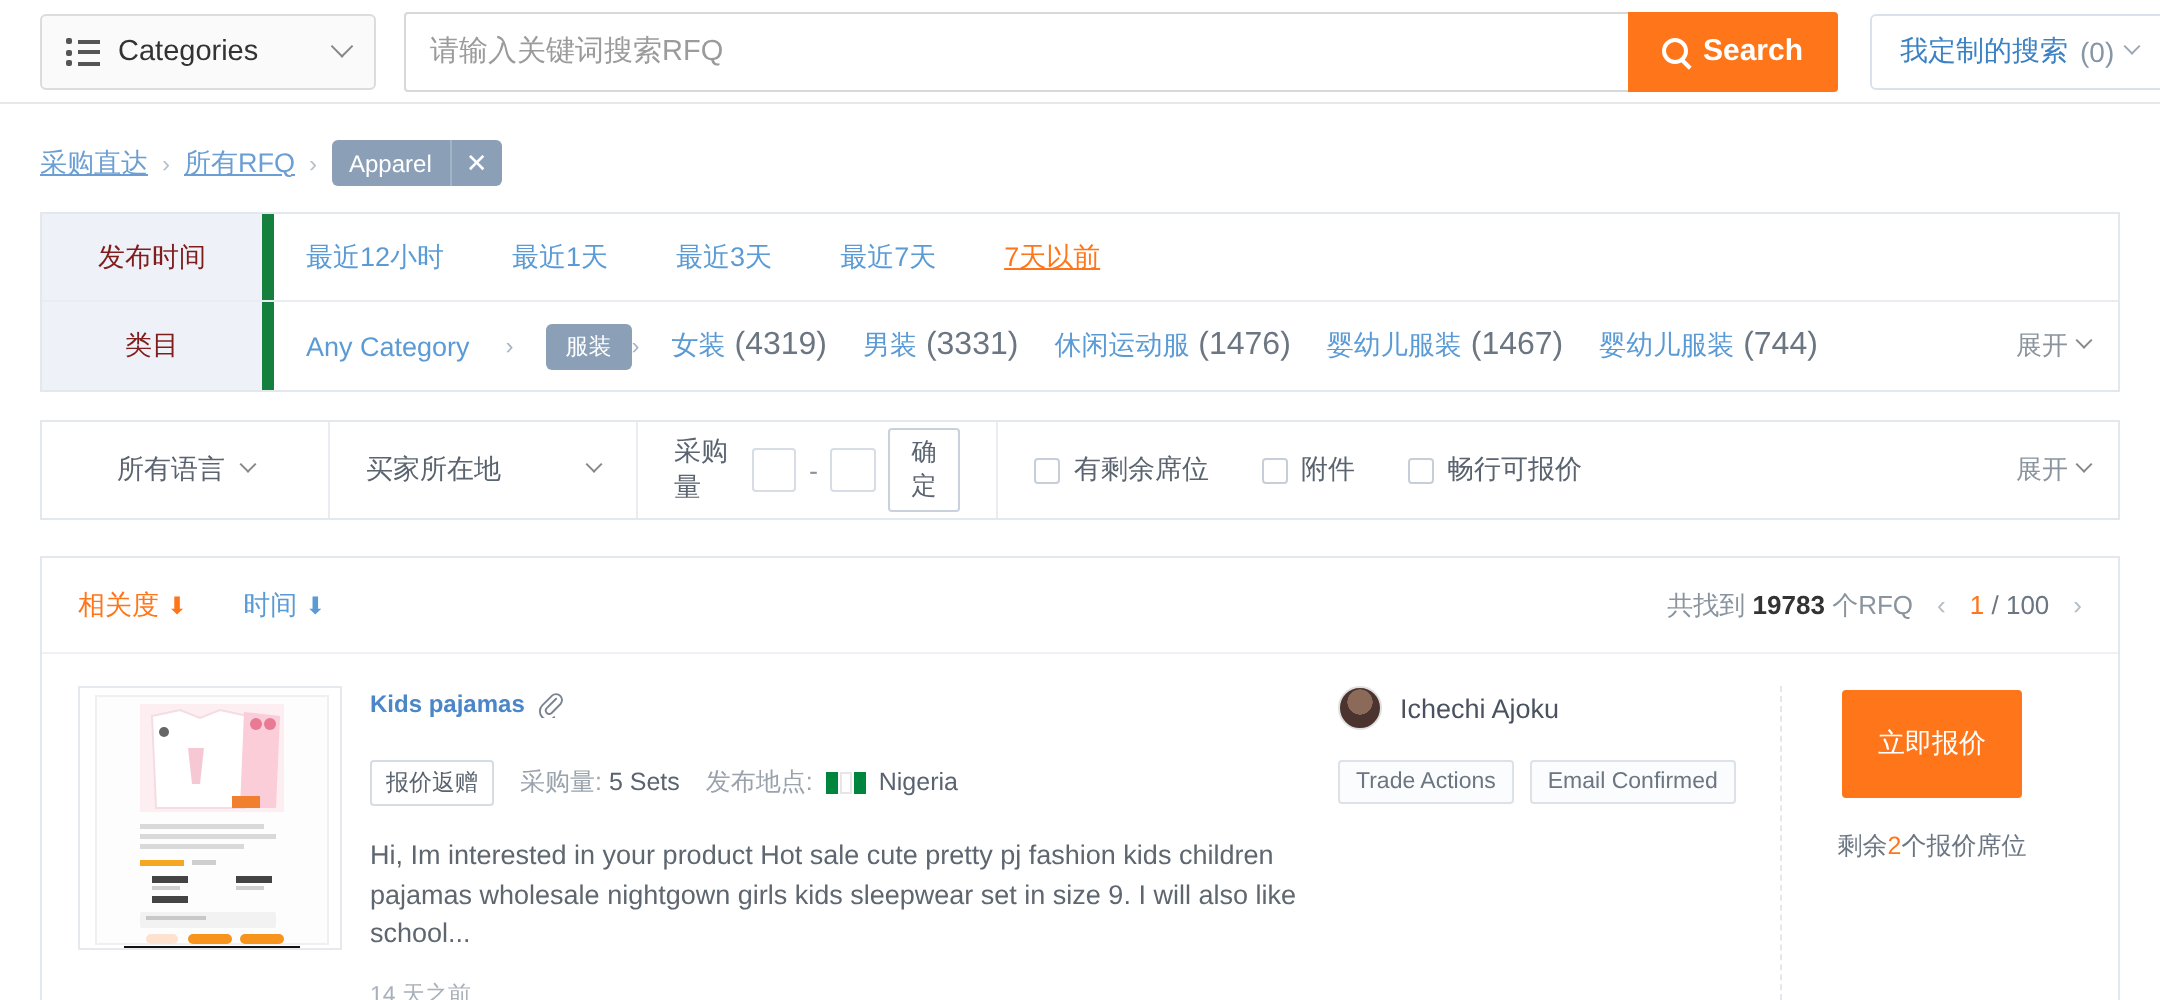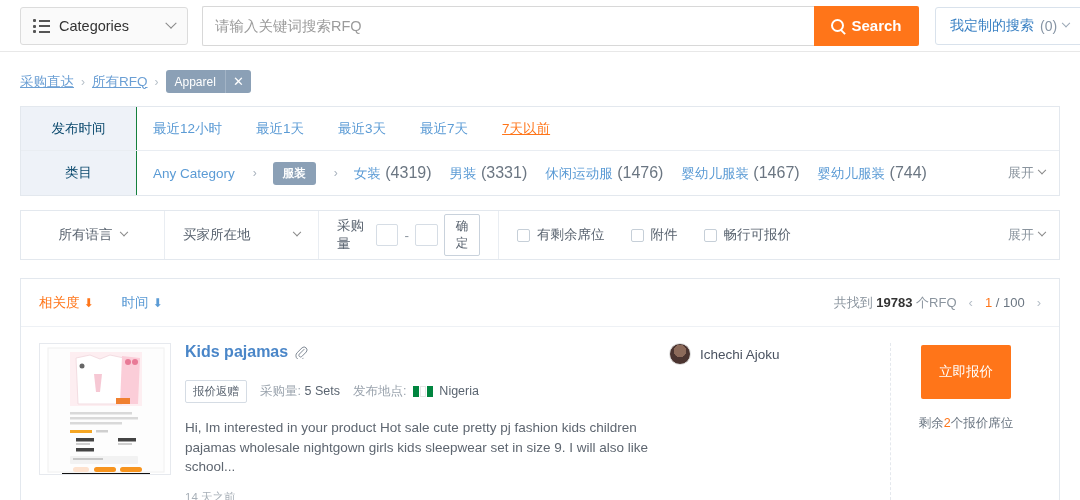--- a/index.html
+++ b/index.html
@@ -107,41 +107,41 @@
   
   .filters {
     margin: 13px 20px 0 20px;
     border: 1px solid #e3e8ee;
     background: #fff;
   }
   .frow { display: flex; border-bottom: 1px solid #e9edf2; min-height: 44px; }
   .frow:last-child { border-bottom: none; }
   .flabel {
     width: 116px; flex: none;
-    background: #eef2f8; color: #0c4a6e;
+    background: #eef2f8; color: #7f1d1d;
     display: flex; align-items: center; justify-content: center;
     font-size: 13.5px;
-    border-right: 1px solid #15803d;
+    border-right: 6px solid #15803d;
   }
   .fbody {
     flex: 1; display: flex; align-items: center;
     padding: 0 16px; gap: 0; position: relative;
   }
   .fbody a { color: #5b9bd5; font-size: 13.5px; cursor: pointer; text-decoration: none; }
   .time-links { display: flex; align-items: center; }
   .time-links a { margin-right: 34px; }
   .time-links a.active { color: #ff7519; text-decoration: underline; }
   .cat-links { display: flex; align-items: center; gap: 0; flex-wrap: nowrap; }
   .cat-links .item { margin-right: 18px; white-space: nowrap; }
   .cat-links .arr { color: #aab4bf; font-size: 12px; margin-right: 16px; }
   .cat-links .count { color: #6b7682; margin-top: 20px; }
   .chip {
     display: inline-block; background: #8ba0b6; color: #fff;
     font-size: 11.5px; padding: 4px 10px; border-radius: 3px;
-    margin-right: 18px; cursor: pointer; font-weight: bold;
+    cursor: pointer;
   }
   .expand {
     position: absolute; right: 14px; top: 50%; transform: translateY(-50%);
     color: #8a949e; font-size: 13px; display: flex; align-items: center; gap: 5px;
     cursor: pointer;
   }
 
   
   .ctrlbar {
     margin: 14px 20px 0 20px;
@@ -194,21 +194,21 @@
 
   
   .card { display: flex; padding: 16px 18px 0 18px; }
   .thumb {
     width: 132px; height: 132px; flex: none;
     border: 1px solid #e6e9ee; background: #fff;
     overflow: hidden; position: relative;
   }
   .card-main { flex: 1; padding: 0 16px 0 14px; min-width: 0; }
   .rfq-title {
-    color: #4a86c8; font-size: 16px; font-weight: bold;
+    color: #4a86c8; font-size: 12px; font-weight: bold;
     display: inline-flex; align-items: center; gap: 6px; cursor: pointer;
   }
   .clip { width: 14px; height: 14px; }
   .meta { display: flex; align-items: center; gap: 13px; margin-top: 19px; font-size: 12.5px; color: #9aa3ad; }
   .tag-box {
     border: 1px solid #d5dce4; color: #5a6470; font-size: 11.5px;
     padding: 3px 7px; border-radius: 2px; background: #fff;
   }
   .meta .val { color: #5a6470; }
   .flag { display: inline-flex; gap: 1px; vertical-align: middle; margin: 0 3px; }
@@ -463,20 +463,24 @@
 
         <div class="desc">Hi, Im interested in your product Hot sale cute pretty pj fashion kids children pajamas wholesale nightgown girls kids sleepwear set in size 9. I will also like school...</div>
         <div class="ago">14 天之前</div>
       </div>
 
       <div class="buyer">
         <div class="buyer-row">
           <span class="avatar"></span>
           <span class="buyer-name">Ichechi Ajoku</span>
         </div>
+        <div class="buyer-tags">
+          <span class="btag">Trade Actions</span>
+          <span class="btag">Email Confirmed</span>
+        </div>
       </div>
 
       <div class="action">
         <button class="quote-btn">立即报价</button>
         <div class="slots">
           <span>剩余</span><span class="n">2</span><span>个报价席位</span>
         </div>
       </div>
 
     </div>

